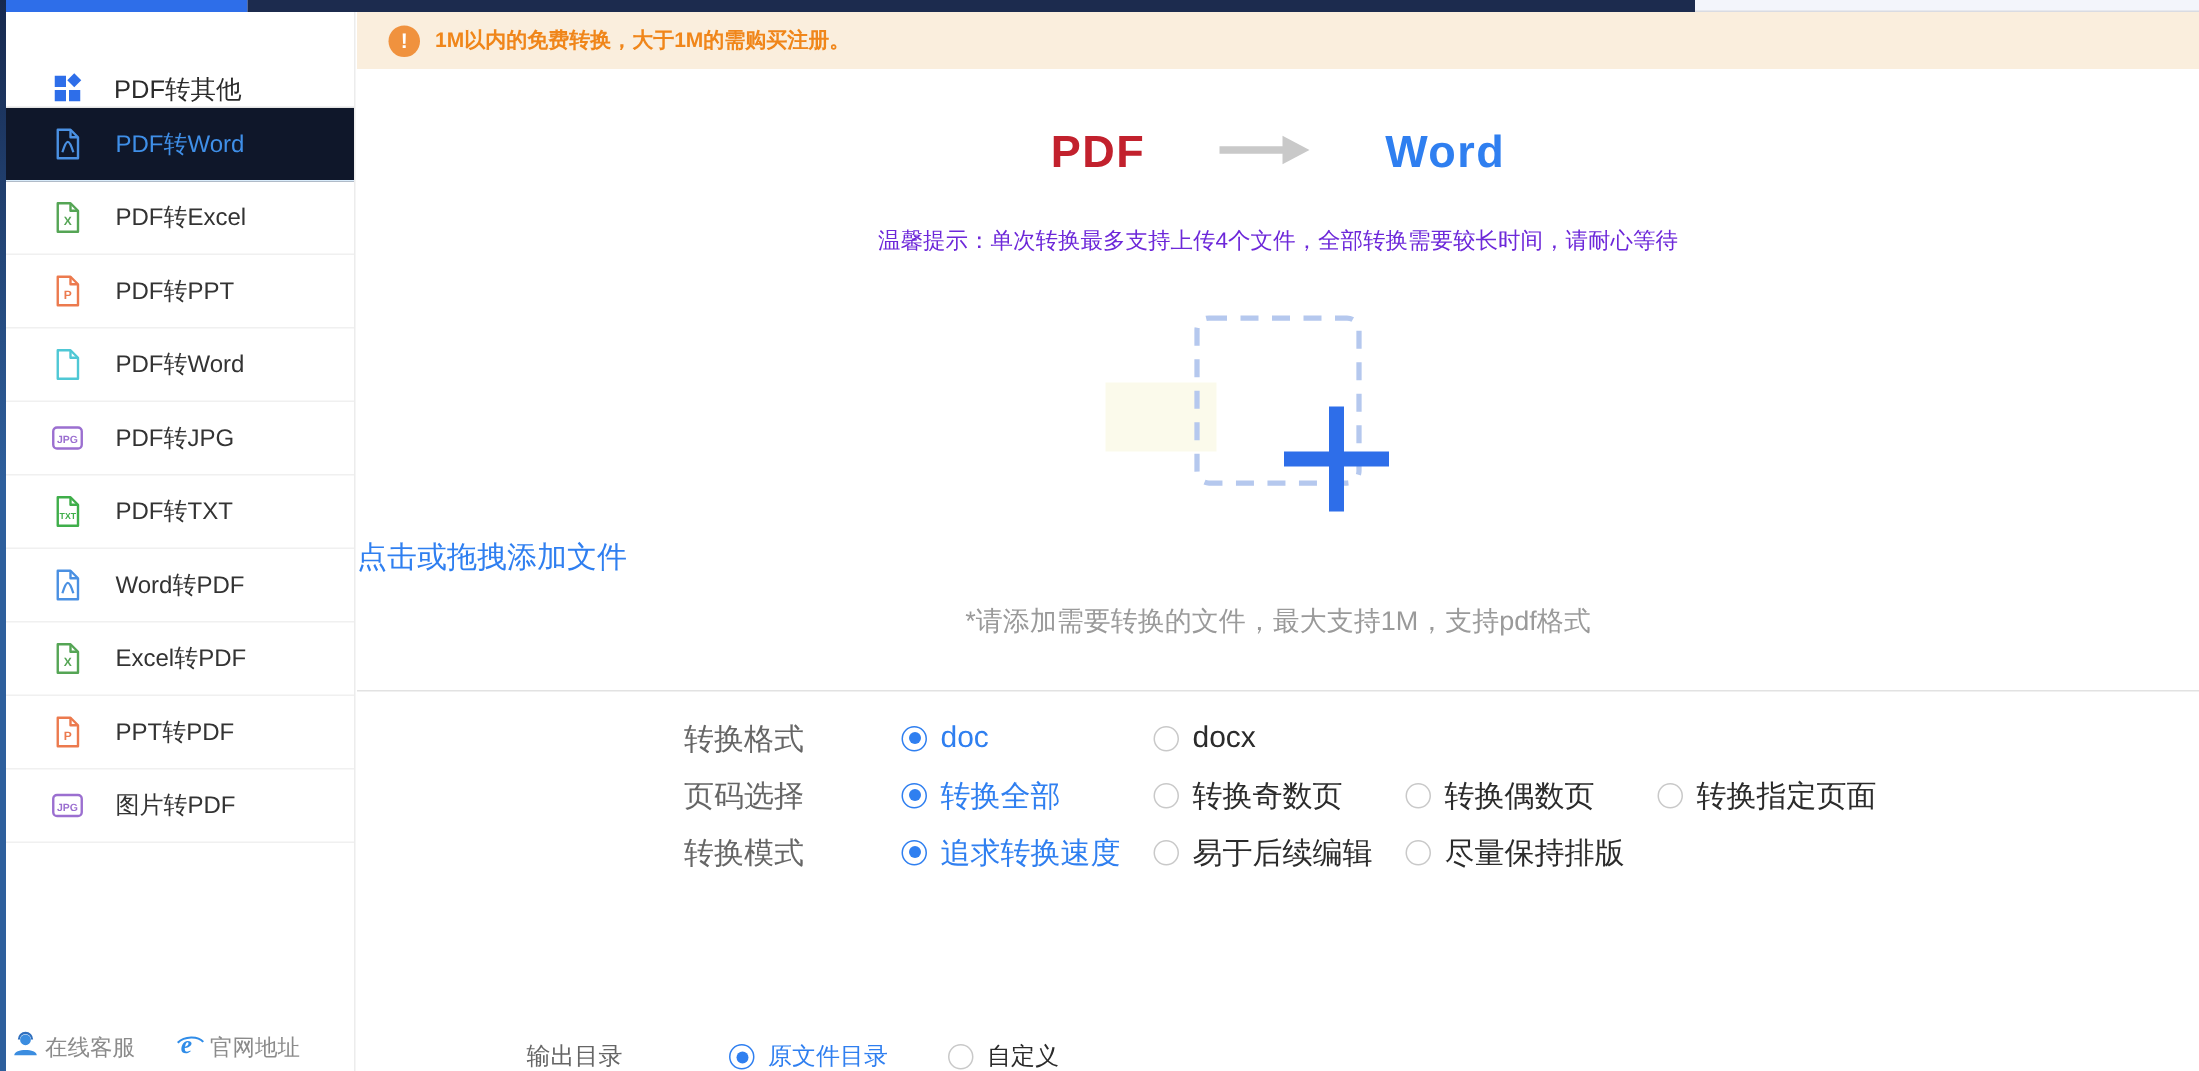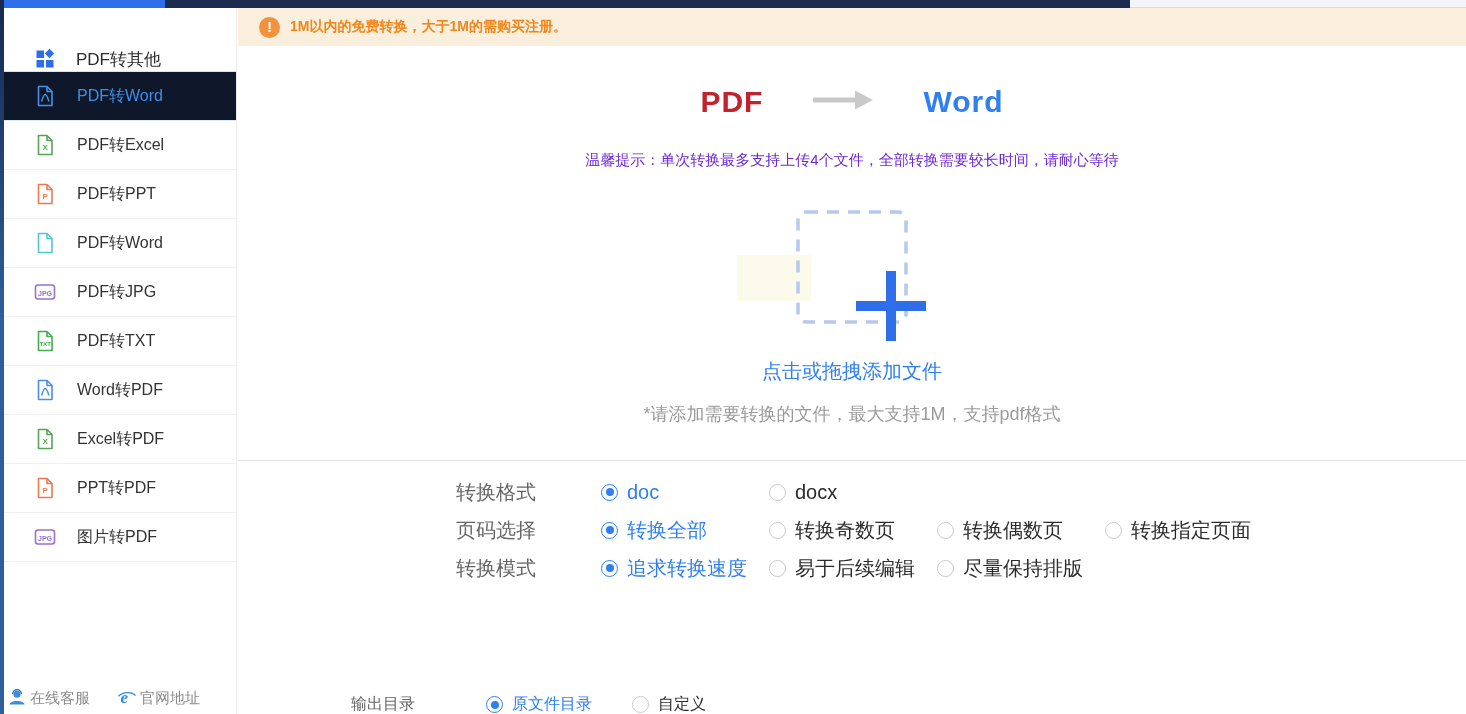--- a/index.html
+++ b/index.html
@@ -34,21 +34,21 @@
   .title-row{margin-top:39px;display:flex;justify-content:center;align-items:center;gap:48px}
   .title-src{font-size:30px;font-weight:bold;color:#c2212d;letter-spacing:1px}
   .title-dst{font-size:30px;font-weight:bold;color:#2f7ff0;letter-spacing:1px}
   .tip{margin-top:32px;text-align:center;color:#6d28d9;font-size:15px}
 
   .upload-wrap{position:relative;margin-top:40px;height:114px}
   .watermark{position:absolute;left:499px;top:45px;width:74px;height:46px;background:#fbf9e9;opacity:.9}
   .upload-box{position:absolute;left:50%;transform:translateX(-50%);width:112px;height:114px;cursor:pointer}
   .upload-box svg{position:absolute;left:0;top:0}
   .plus-wrap{position:absolute;left:50%;top:50%;transform:translate(-50%,-50%)}
-  .upload-cta{margin-top:34px;text-align:center;font-size:20px;color:#2f7ff0;cursor:pointer}
+  .upload-cta{margin-top:34px;font-size:20px;color:#2f7ff0;cursor:pointer}
   .upload-note{margin-top:17px;text-align:center;font-size:18px;color:#9a9a9a}
   .divider{margin-top:34px;border-top:1px solid #e2e2e2}
 
   .options{padding-top:12px}
   .opt-row{height:38px;display:flex;align-items:center;padding-left:218px;font-size:20px}
   .opt-label{width:90px;margin-right:55px;color:#666}
   .choices{display:flex;align-items:center}
   .choice{display:flex;align-items:center;gap:9px;width:168px;cursor:pointer;color:#2b2b2b}
   .choice:last-child{width:auto}
   .choice.on .c-text{color:#2f7ff0}

